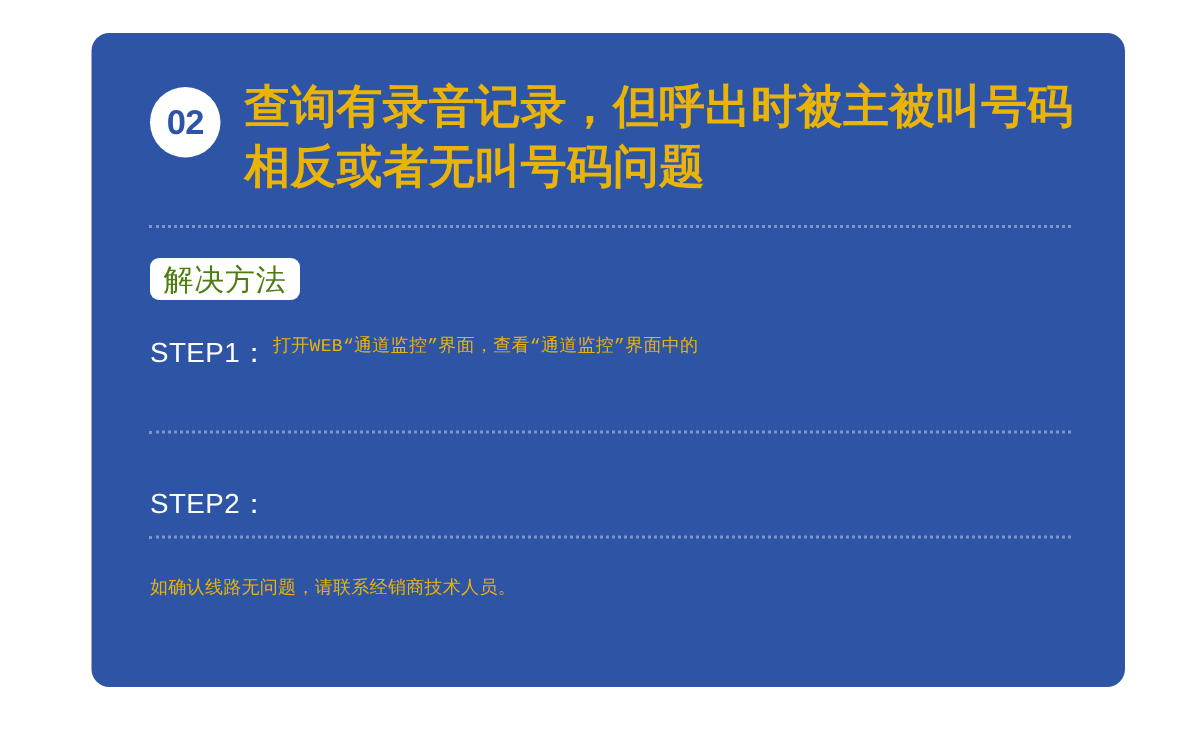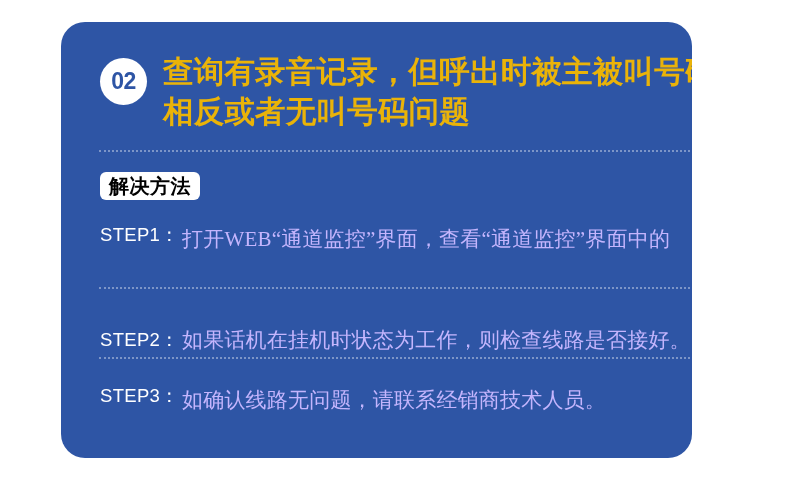--- a/index.html
+++ b/index.html
@@ -19,24 +19,24 @@
     width: 790px;
     height: 500px;
     background: #ffffff;
   }
 
   
   .card {
     position: absolute;
     left: 61px;
     top: 22px;
-    width: 631px;
+    width: 689px;
     height: 436px;
     background: #2e55a5;
-    border-radius: 24px;
+    border-radius: 12px;
     box-sizing: border-box;
     overflow: hidden;
   }
 
   
   .header {
     position: absolute;
     left: 39px;
     top: 30px;
     width: 620px;
@@ -86,23 +86,23 @@
 
   
   .method-badge {
     position: absolute;
     left: 39px;
     top: 150px;
     height: 28px;
     padding: 0 9px;
     background: #ffffff;
     border-radius: 6px;
-    color: #000000;
+    color: #4d7c0f;
     font-size: 20px;
-    font-weight: bold;
+    font-weight: normal;
     letter-spacing: 0.5px;
     display: flex;
     align-items: center;
     font-family: "DejaVu Sans", "Liberation Sans", sans-serif;
   }
 
   
   .steps {
     position: absolute;
     left: 39px;
@@ -123,26 +123,26 @@
     width: 82px;
     color: #ffffff;
     font-size: 18.5px;
     font-weight: normal;
     letter-spacing: 0.3px;
     line-height: 1.55;
     font-family: "Liberation Sans", "DejaVu Sans", sans-serif;
   }
 
   .step-body {
-    color: #c4b5fd;
-    font-size: 21px;
+    color: #eab308;
+    font-size: 12px;
     line-height: 1.78;
     letter-spacing: 0.2px;
     max-width: 520px;
-    font-family: Liberation Serif, serif;
+    font-family: Liberation Mono, monospace;
   }
   .step-body .ln { display: block; white-space: nowrap; }
 </style>
 </head>
 <body>
 
 <div id="root">
 
   <div class="card">
 
@@ -159,27 +159,23 @@
 
       <div class="step step-1">
         <div class="step-label">STEP1：</div>
         <div class="step-body">
           <span class="ln">打开WEB“通道监控”界面，查看“通道监控”界面中的</span>
         </div>
       </div>
 
       <div class="step step-2">
         <div class="step-label">STEP2：</div>
-        <div class="step-body">
-          <span class="ln">如果话机在挂机时状态为工作，则检查线路是否接好。</span>
-        </div>
       </div>
 
       <div class="step step-3">
-        <div class="step-label">STEP3：</div>
         <div class="step-body">
           <span class="ln">如确认线路无问题，请联系经销商技术人员。</span>
         </div>
       </div>
 
     </div>
 
     <div class="sep sep-2"></div>
     <div class="sep sep-3"></div>
 

